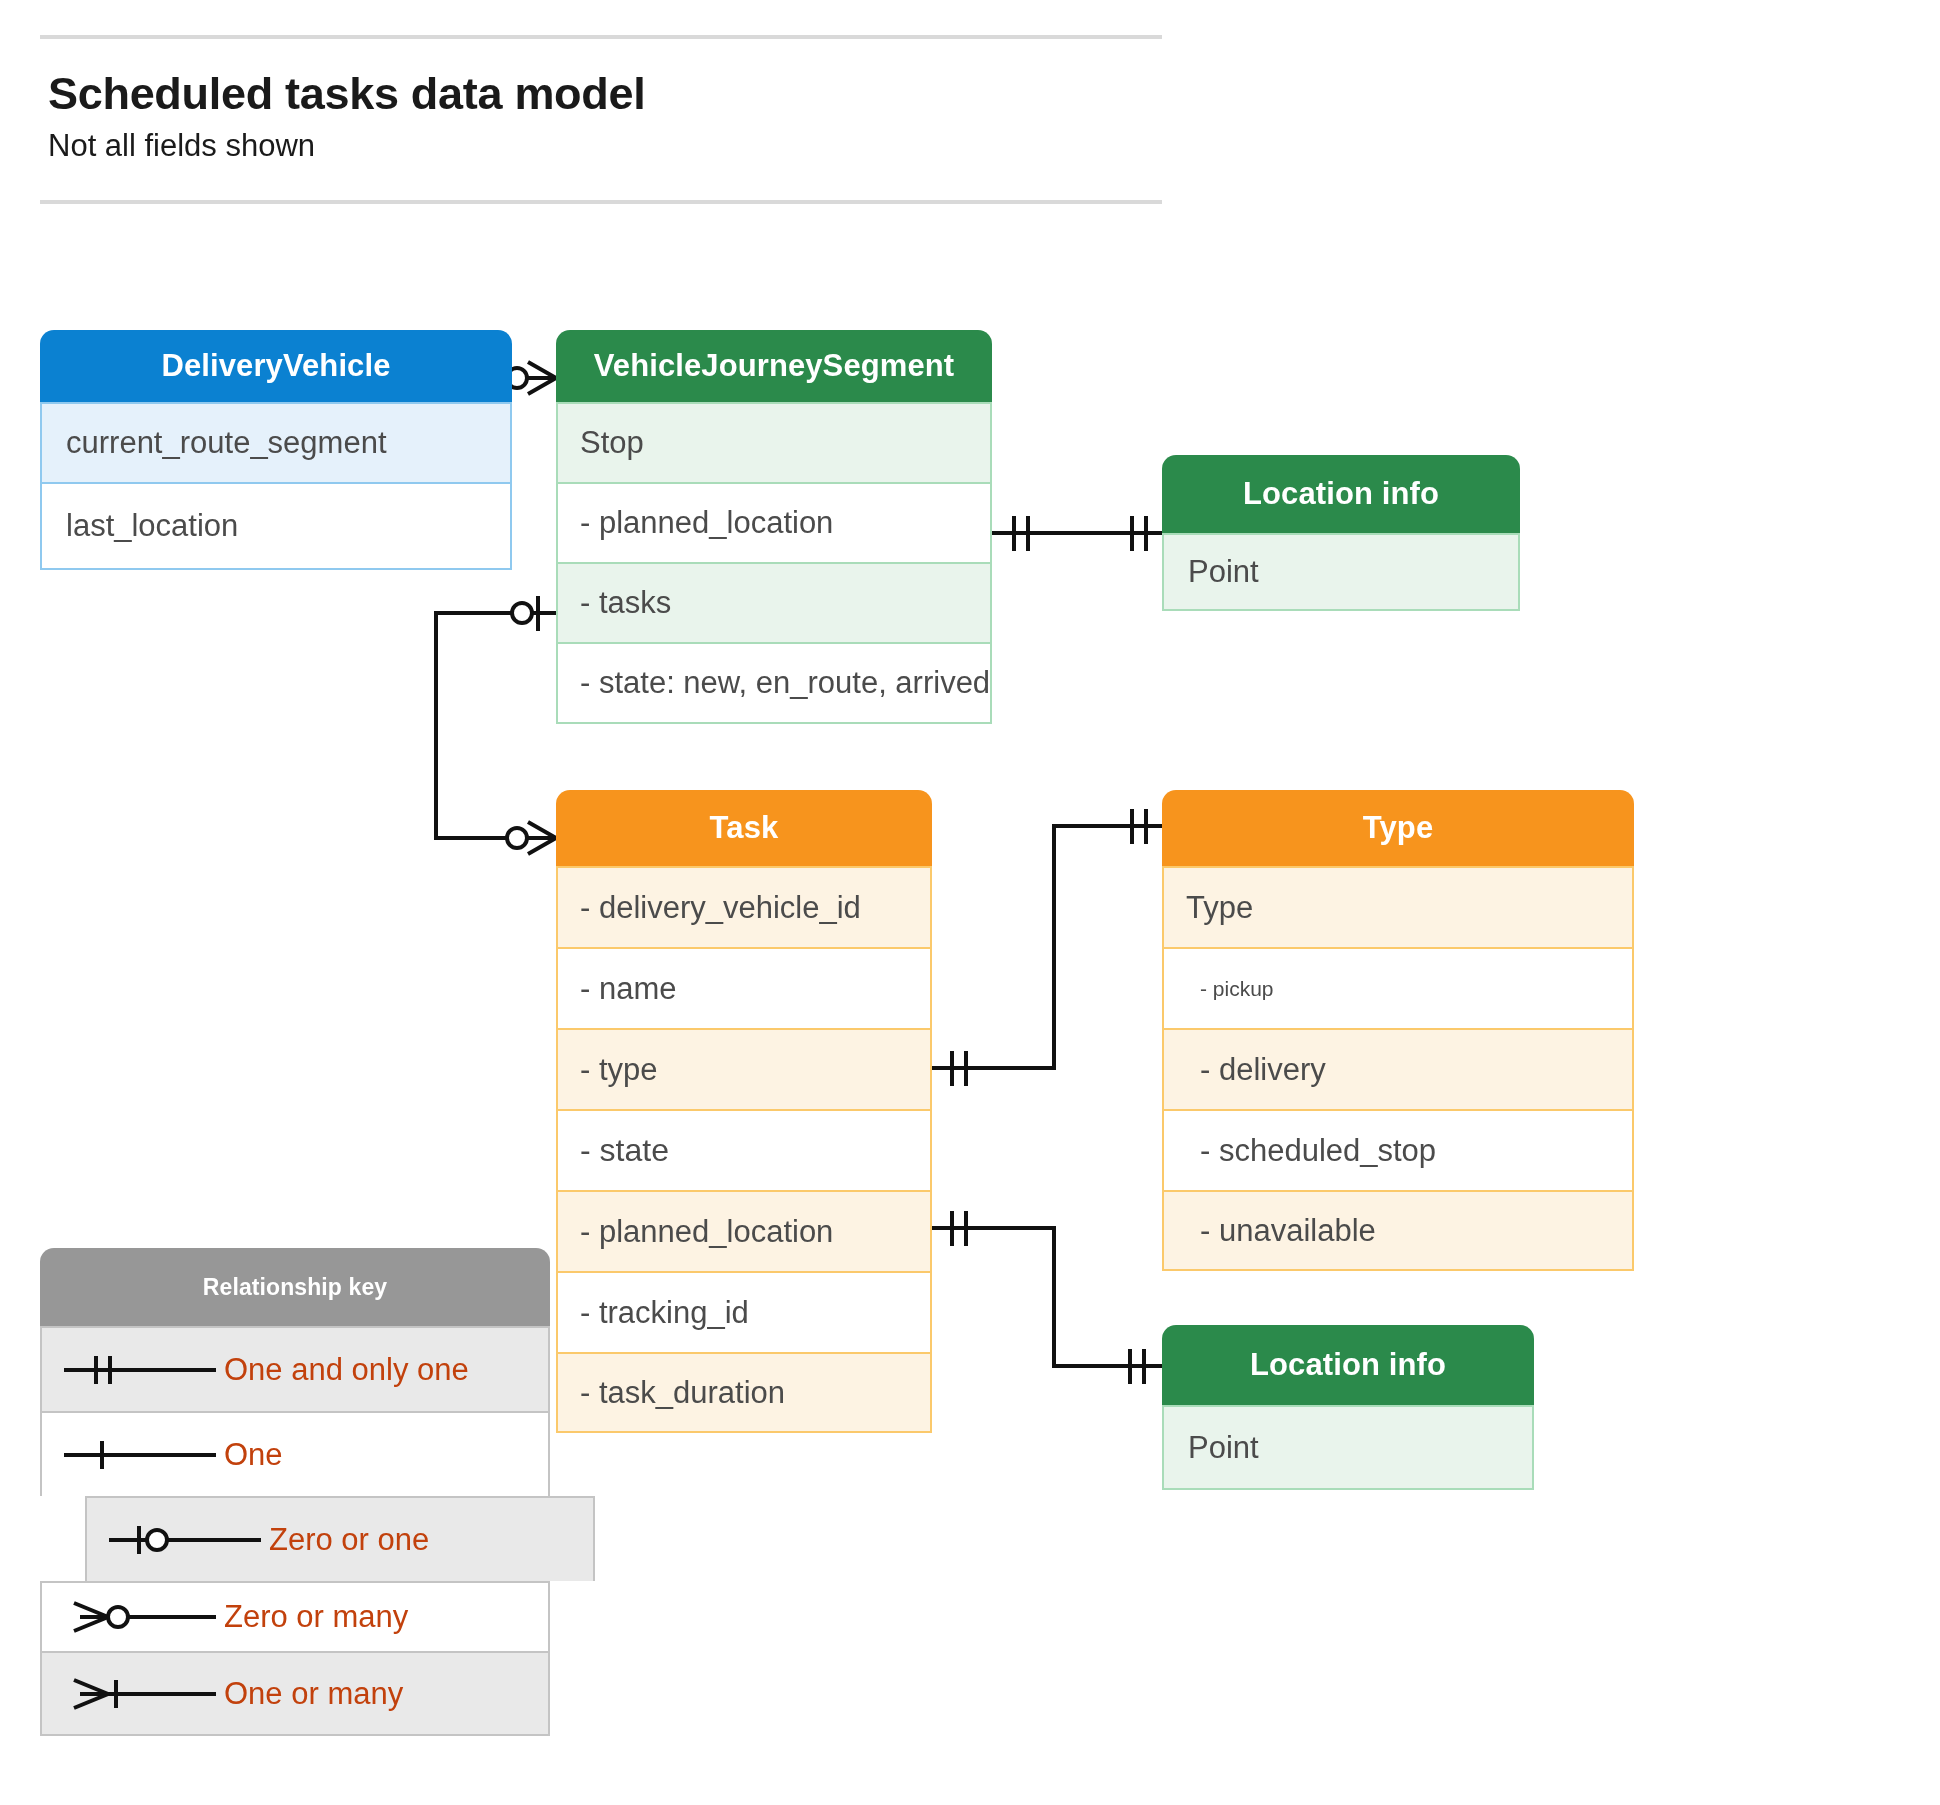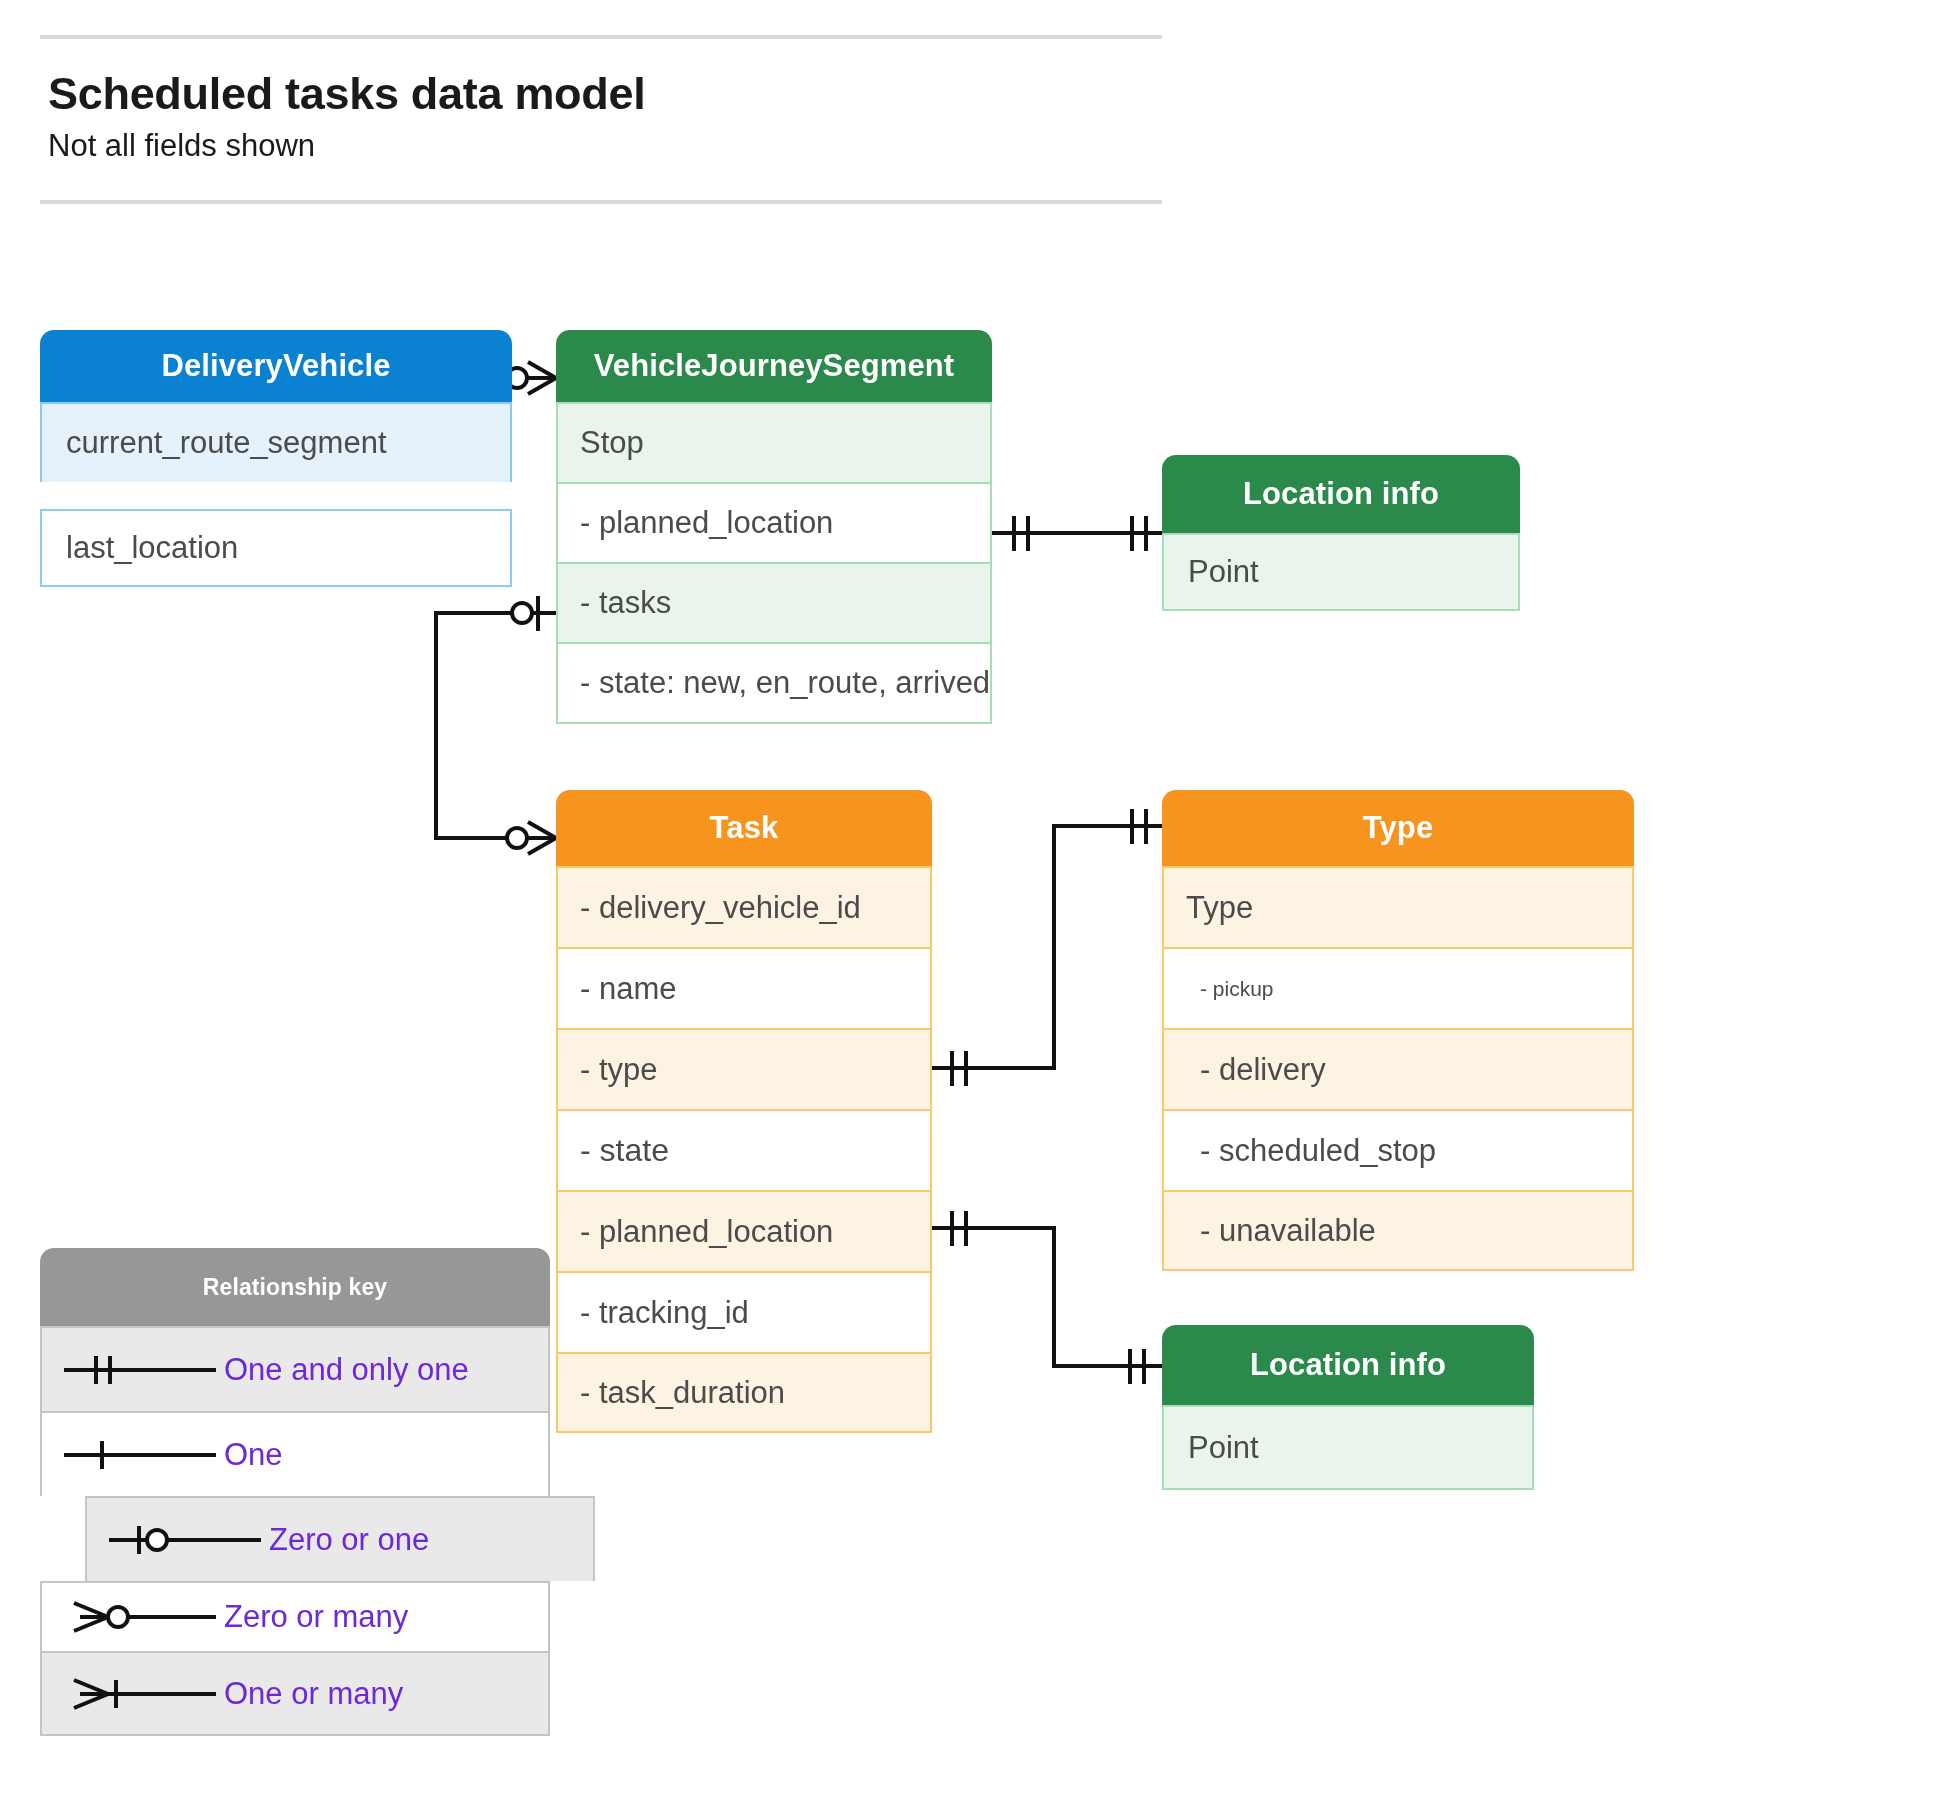--- a/index.html
+++ b/index.html
@@ -154,21 +154,21 @@
     stroke: #111111;
     stroke-width: 4;
     fill: #ffffff;
   }
   .legend-label {
     position: absolute;
     left: 182px;
     top: 50%;
     transform: translateY(-50%);
     font-size: 31px;
-    color: #6d28d9;
+    color: #c2410c;
     white-space: nowrap;
   }
 </style>
 </head>
 <body>
 
 <div id="canvas">
 
   <div id="header-rule-top"></div>
   <div id="page-title">Scheduled tasks data model</div>
@@ -219,21 +219,21 @@
       <line x1="1130" y1="1349" x2="1130" y2="1384"></line>
       <line x1="1144" y1="1349" x2="1144" y2="1384"></line>
     </g>
   </svg>
 
   <div class="entity e-blue" style="left:40px; top:330px; width:472px;">
     <div class="entity-header" style="height:72px; font-size:31px;">DeliveryVehicle</div>
     <div class="entity-row alt" style="height:80px; padding-left:24px;">
       <span class="row-text" style="font-size:31px;">current_route_segment</span>
     </div>
-    <div class="entity-row plain" style="height:78px; padding-left:24px;margin-top:27px;">
+    <div class="entity-row plain" style="height:88px; padding-left:24px;">
       <span class="row-text" style="font-size:31px;">last_location</span>
     </div>
   </div>
 
   <div class="entity e-green" style="left:556px; top:330px; width:436px;">
     <div class="entity-header" style="height:72px; font-size:31px;">VehicleJourneySegment</div>
     <div class="entity-row alt" style="height:80px; padding-left:22px;">
       <span class="row-text" style="font-size:31px;">Stop</span>
     </div>
     <div class="entity-row plain" style="height:80px; padding-left:22px;">

